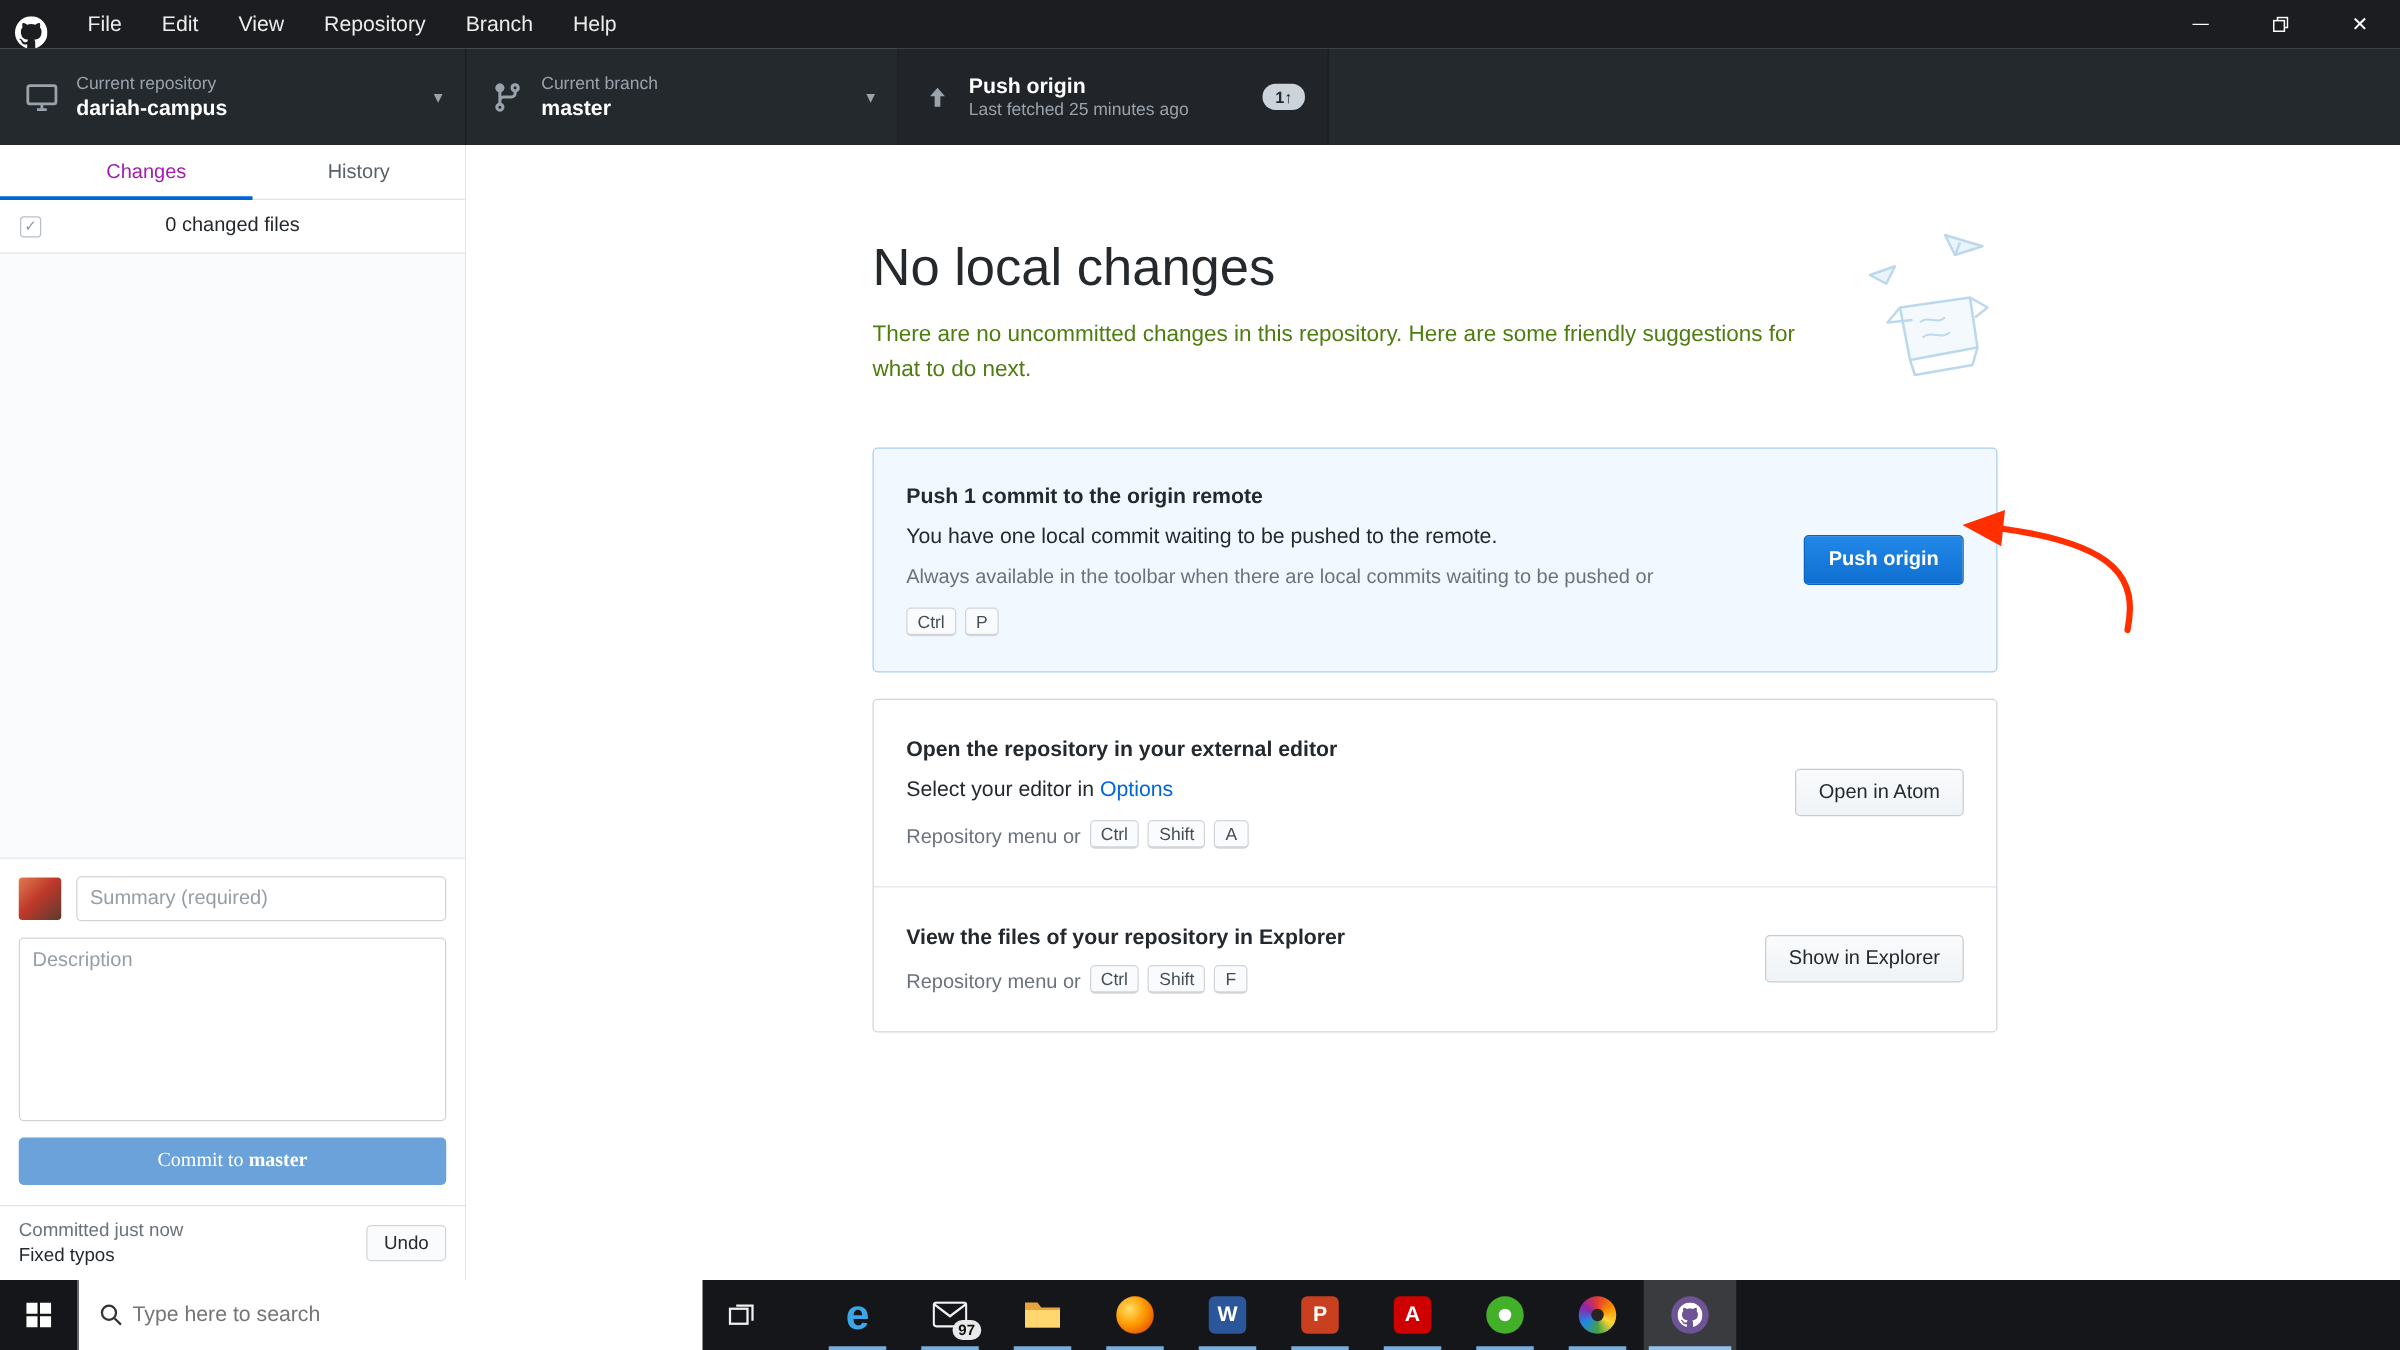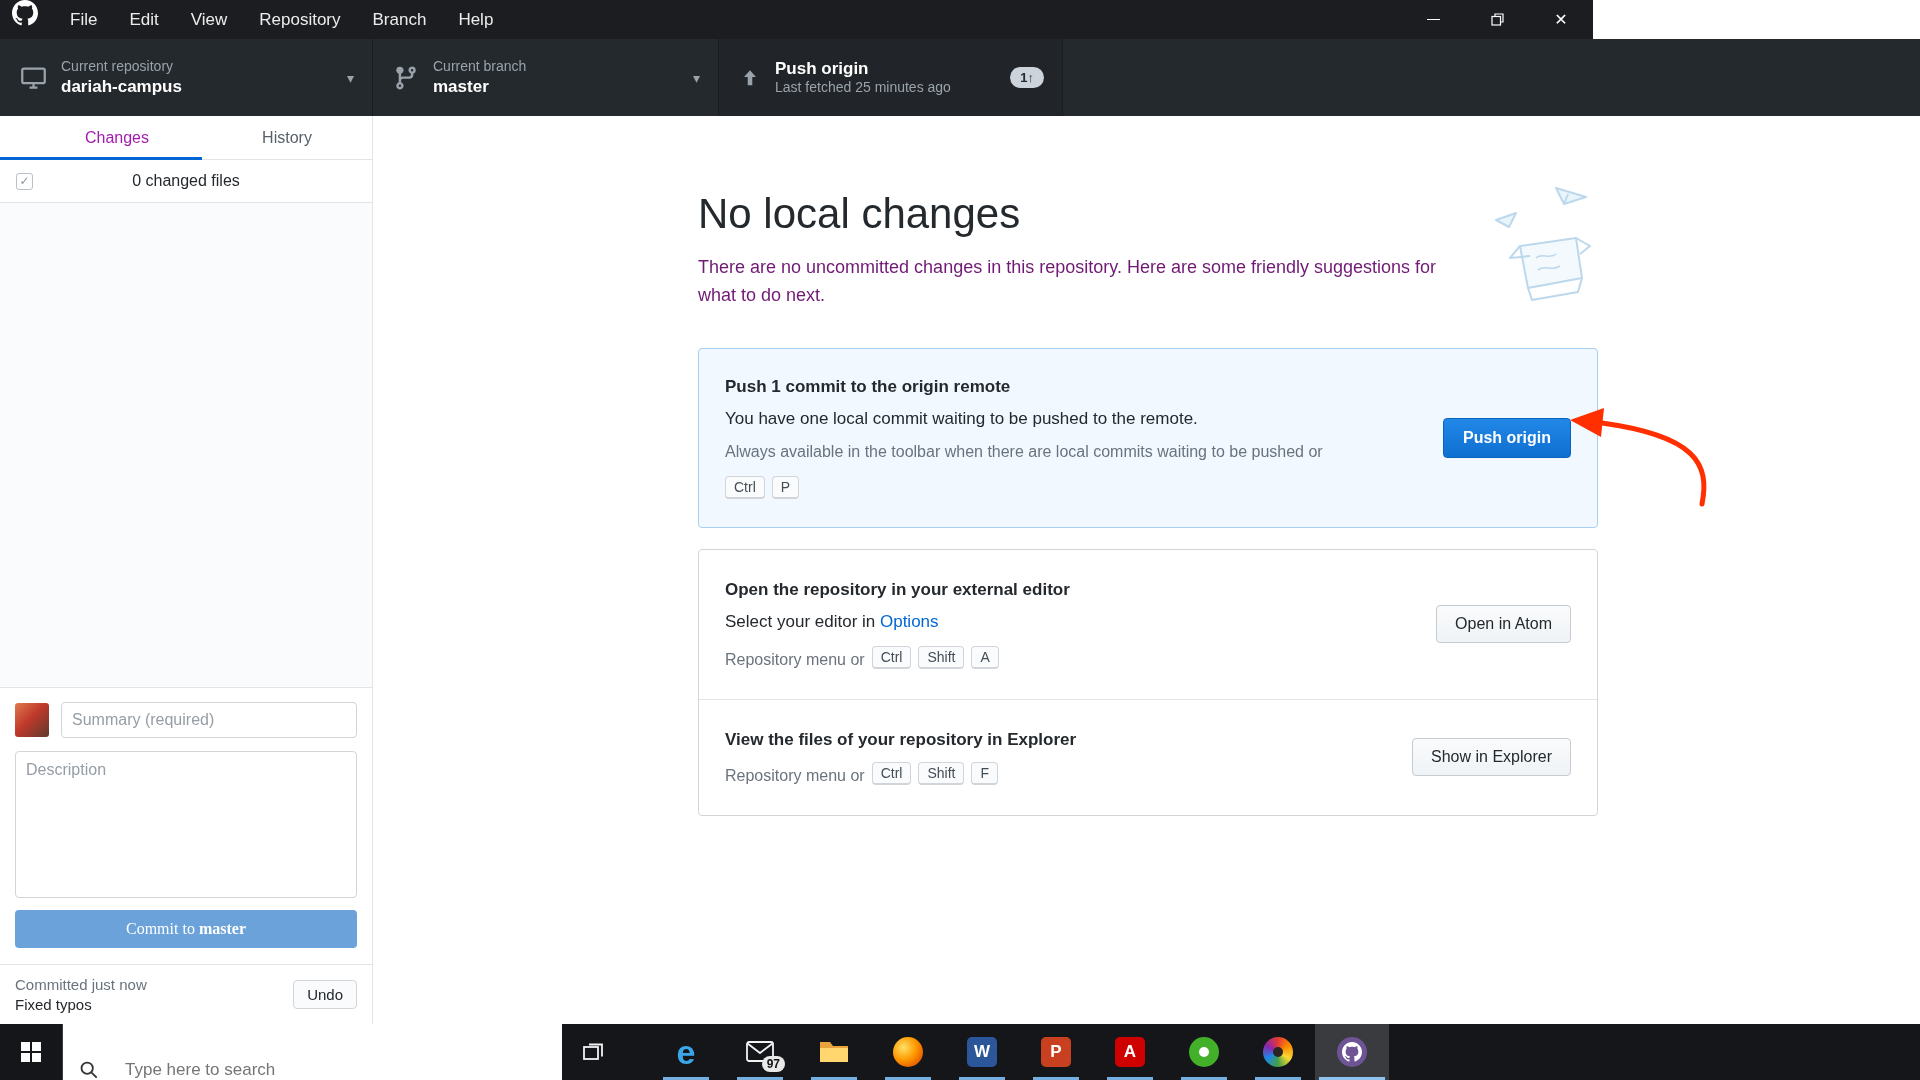--- a/index.html
+++ b/index.html
@@ -1,20 +1,20 @@
 <!DOCTYPE html>
 <html><head>
 <meta charset="utf-8">
 <style>
   * { margin:0; padding:0; box-sizing:border-box; }
   html,body { width:1920px; height:1080px; overflow:hidden; font-family:"Liberation Sans","DejaVu Sans",sans-serif; background:#fff; }
   .app { position:relative; width:1920px; height:1080px; }
 
   
-  .menubar { position:absolute; top:0; left:0; width:1593px; height:39px; background:#1b1d21; display:flex; align-items:flex-start; color:#ececec; }
+  .menubar { position:absolute; top:0; left:0; width:1920px; height:39px; background:#1b1d21; display:flex; align-items:flex-end; color:#ececec; }
   .menubar .logo { width:26px; height:26px; margin:0 16px 0 12px; display:flex; align-items:center; }
   .menu-item { font-size:17px; padding:0 16px; height:39px; display:flex; align-items:center; cursor:default; }
   .win-controls { margin-left:auto; display:flex; height:39px; }
   .win-btn { width:64px; height:39px; display:flex; align-items:center; justify-content:center; color:#fff; font-size:16px; }
   .min-glyph { display:block; width:13px; border-top:1.5px solid #fff; }
 
   
   .toolbar { position:absolute; top:39px; left:0; width:1920px; height:77px; background:#24292e; display:flex; }
   .tb-section { display:flex; align-items:center; border-right:1px solid #1a1e22; padding:0 18px 0 20px; position:relative; }
   .tb-section.repo { width:373px; }
@@ -49,21 +49,21 @@
   .commit-btn b { font-weight:700; }
   .last-commit { flex:none; border-top:1px solid #e1e4e8; padding:11px 15px; display:flex; align-items:center; justify-content:space-between; background:#fff; }
   .lc-when { font-size:15px; color:#6a737d; }
   .lc-msg { font-size:15px; color:#24292e; margin-top:3px; }
   .undo-btn { font-size:15px; color:#24292e; background:#fafbfc; border:1px solid #d1d5da; border-radius:4px; padding:5px 13px; font-family:inherit; }
 
   
   .main { position:absolute; top:116px; left:373px; width:1547px; height:908px; background:#fff; overflow:hidden; }
   .content { width:900px; margin:74px 0 0 325px; position:relative; }
   .h1 { font-size:42px; font-weight:300; color:#24292e; margin-bottom:16px; }
-  .subtitle { font-size:18px; color:#701a75; line-height:1.55; max-width:745px; margin-bottom:38px; }
+  .subtitle { font-size:18px; color:#4d7c0f; line-height:1.55; max-width:745px; margin-bottom:48px; }
   .illustration { position:absolute; top:-10px; right:-4px; }
 
   .card { border-radius:4px; }
   .card-blue { background:#f1f8ff; border:1px solid #a8cef2; padding:28px 26px; display:flex; align-items:center; justify-content:space-between; margin-bottom:21px; }
   .card-white { background:#fff; border:1px solid #d1d5da; }
   .card-section { padding:30px 26px; display:flex; align-items:center; justify-content:space-between; }
   .card-section + .card-section { border-top:1px solid #e1e4e8; }
   .card-title { font-size:17px; font-weight:700; color:#24292e; margin-bottom:12px; }
   .card-body { font-size:17px; color:#24292e; margin-bottom:14px; }
   .card-hint { font-size:16px; color:#6a737d; margin-bottom:15px; }
@@ -73,21 +73,21 @@
   .link { color:#0366d6; cursor:pointer; }
   .btn { font-family:inherit; font-size:16px; border-radius:4px; white-space:nowrap; }
   .btn-primary { background:linear-gradient(-180deg,#2188e8,#0f6fd0); color:#fff; border:1px solid #0b63bd; padding:10px 19px; font-weight:600; }
   .btn-secondary { background:linear-gradient(-180deg,#fafbfc,#eff3f6); color:#24292e; border:1px solid #c6cbd1; padding:9px 18px; }
   .card-left { max-width:700px; }
   .arrow-svg { position:absolute; left:1185px; top:286px; pointer-events:none; }
 
   
   .taskbar { position:absolute; left:0; top:1024px; width:1920px; height:56px; background:#15161a; display:flex; align-items:center; color:#fff; }
   .tk-btn { width:62px; height:56px; display:flex; align-items:center; justify-content:center; flex:none; }
-  .search-box { width:500px; height:56px; background:#fff; display:flex; align-items:flex-end; padding-left:16px; gap:26px; flex:none; border-left:1px solid #3a3a3a; }
+  .search-box { width:500px; height:56px; background:#fff; display:flex; align-items:center; padding-left:16px; gap:7px; flex:none; border-left:1px solid #3a3a3a; }
   .search-box input { border:none; outline:none; font-size:17px; font-family:inherit; color:#2b2b2b; width:400px; background:transparent; }
   .apps { display:flex; margin-left:25px; }
   .app-btn { width:74px; height:56px; display:flex; align-items:center; justify-content:center; position:relative; flex:none; }
   .app-btn.open::after { content:""; position:absolute; left:14px; right:14px; bottom:0; height:3px; background:#76aee0; }
   .app-btn.active-app { background:rgba(255,255,255,.16); }
   .app-btn.active-app::after { left:4px; right:4px; background:#8ec2ef; }
   .sq-icon { width:30px; height:30px; border-radius:5px; display:flex; align-items:center; justify-content:center; color:#fff; font-weight:700; font-size:17px; }
   .circle-icon { width:30px; height:30px; border-radius:50%; position:relative; }
   .edge-e { font-size:34px; font-weight:700; color:#3ba7e8; line-height:1; }
   .word-bg { background:#2b579a; } .ppt-bg { background:#c8401f; } .pdf-bg { background:#cf0000; }

